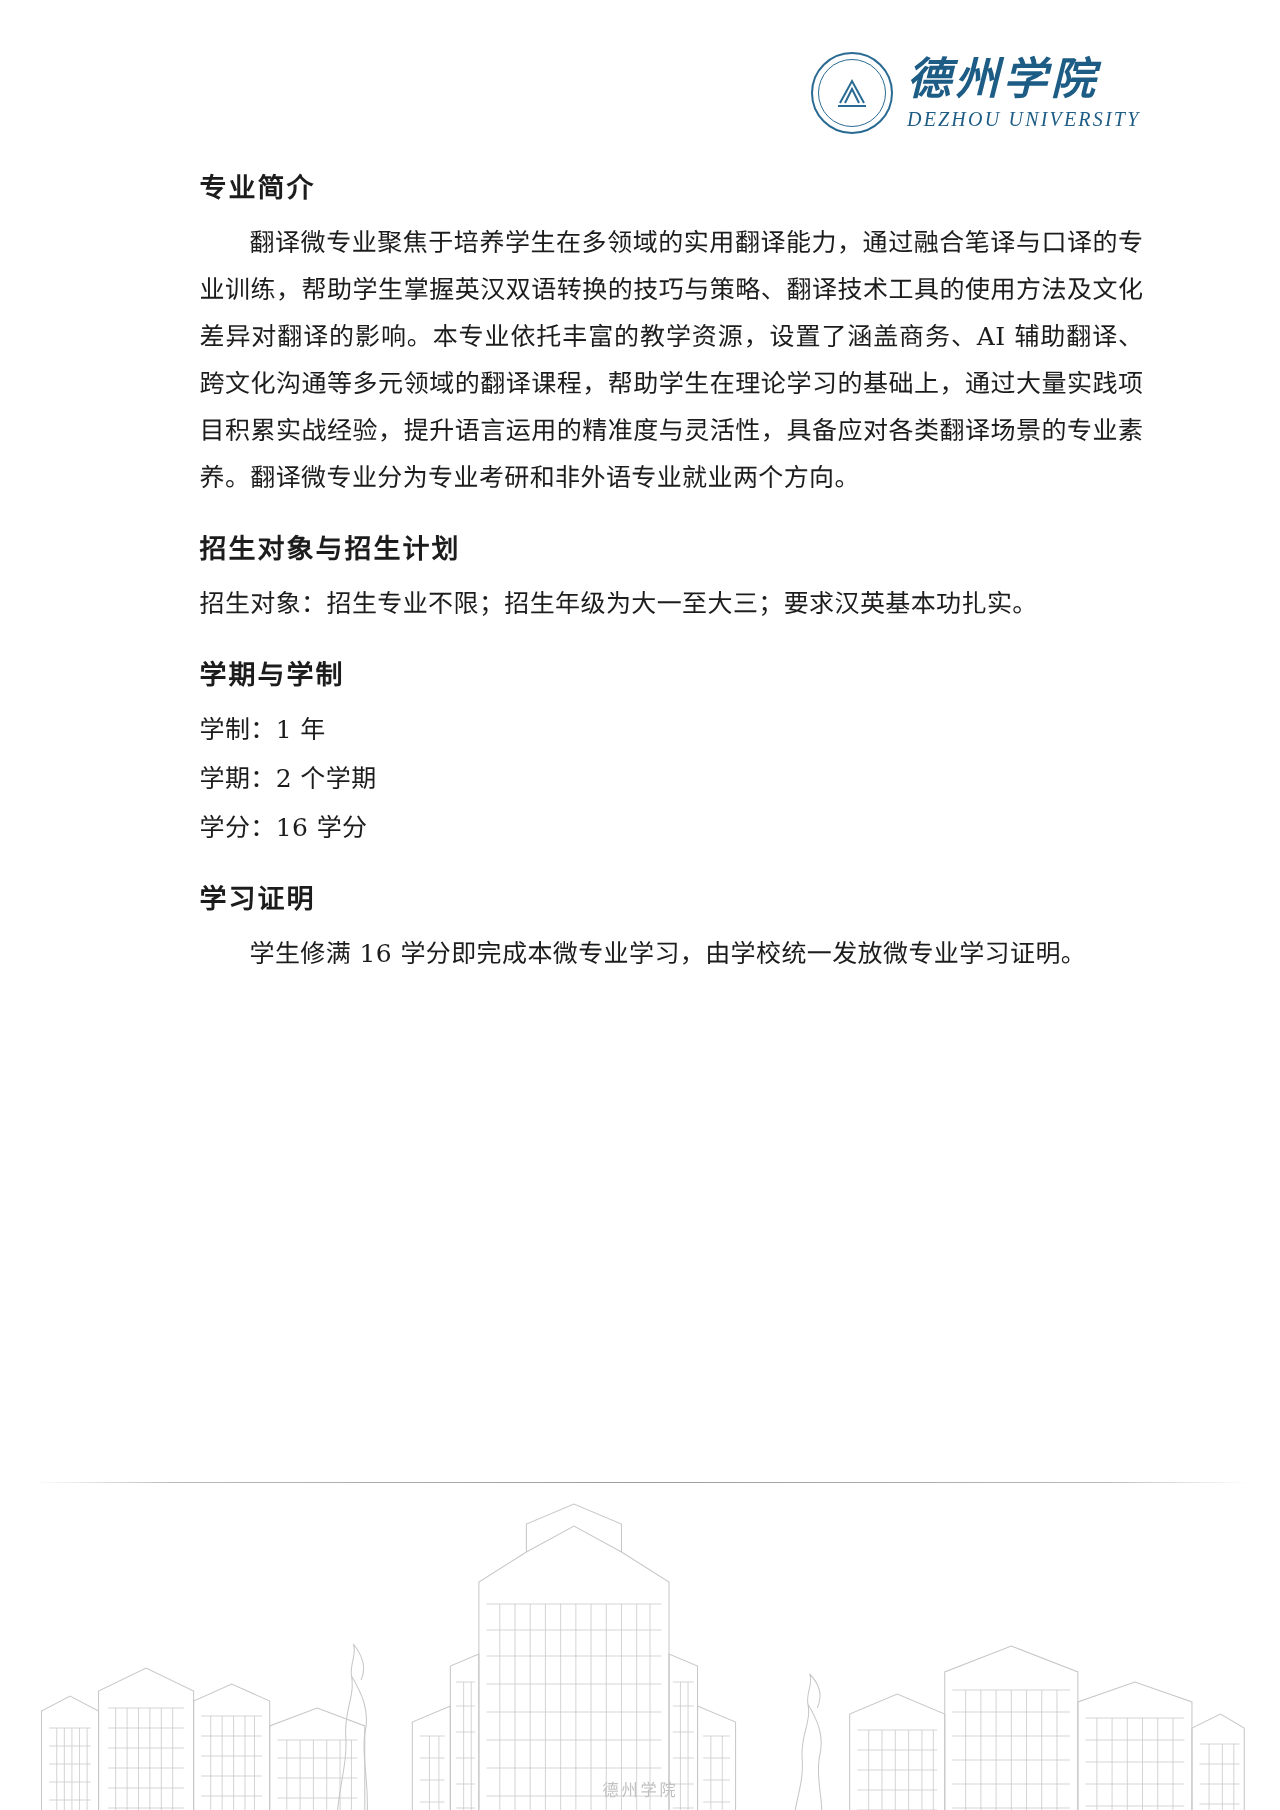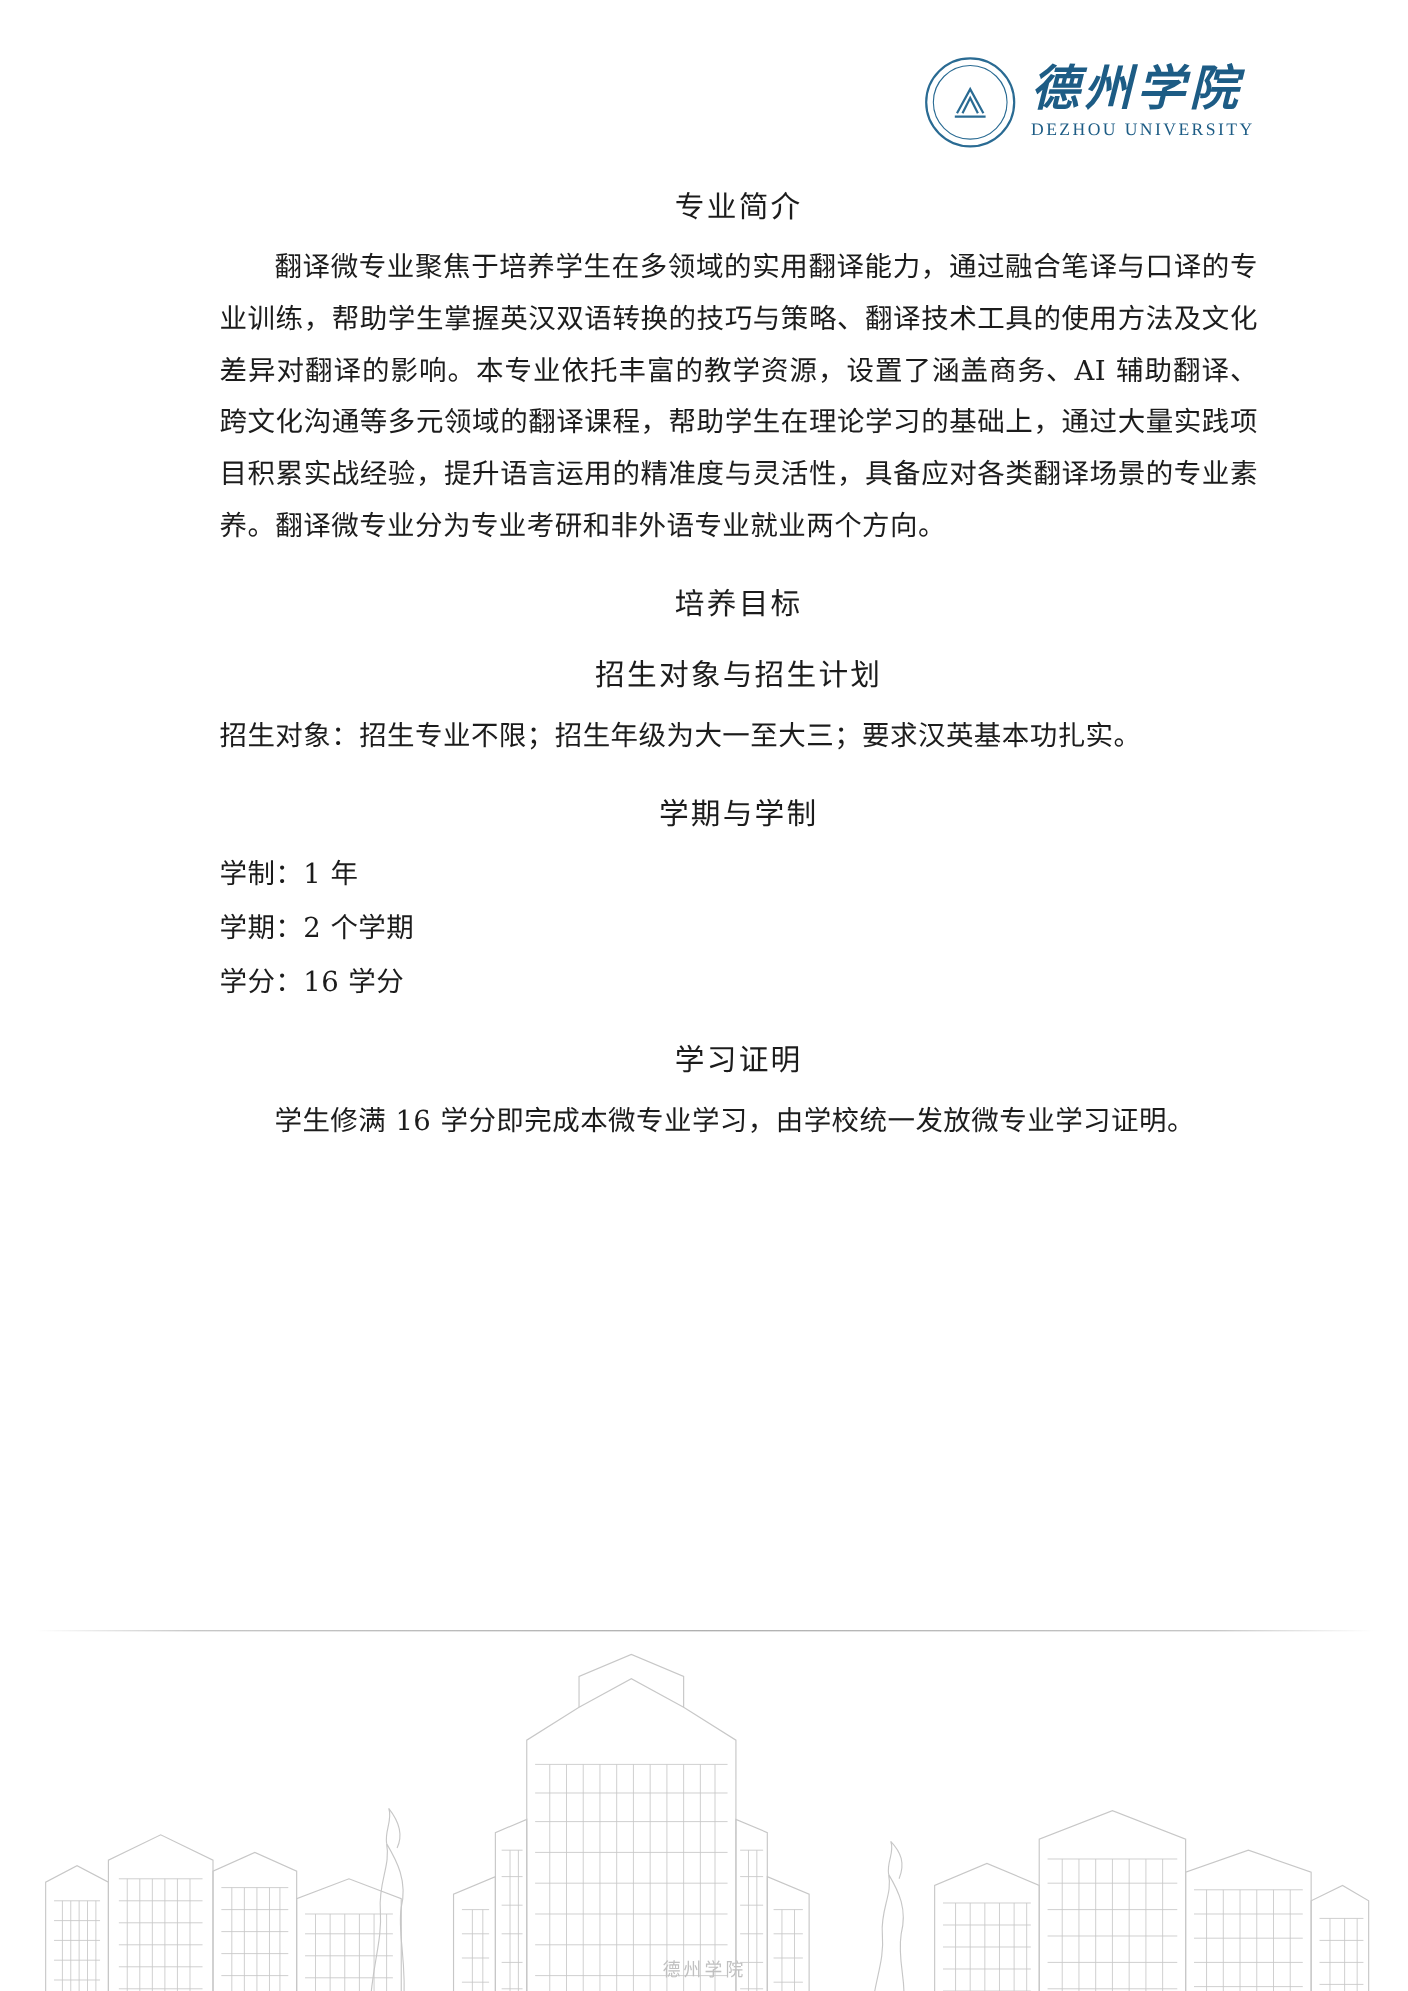--- a/index.html
+++ b/index.html
@@ -55,37 +55,38 @@
   .logo-cn {
     font-family: "DejaVu Serif", "Liberation Serif", serif;
     font-size: 44px;
     font-weight: 700;
     color: #1d5c85;
     letter-spacing: 4px;
     font-style: italic;
   }
   .logo-en {
     font-family: "Liberation Serif", serif;
-    font-size: 16px;
+    font-size: 20px;
     letter-spacing: 2.2px;
     color: #1d5c85;
     margin-top: 8px;
+    font-style: italic;
   }
 
   
   .content {
     position: absolute;
     top: 150px;
     left: 168px;
     width: 944px;
   }
   h2.section-title {
     font-size: 27px;
-    font-weight: 400;
-    text-align: center;
+    font-weight: 700;
+    text-align: left;
     margin: 26px 0 14px 0;
     letter-spacing: 2px;
     font-family: "DejaVu Serif", "Liberation Serif", serif;
   }
   h2.section-title:first-child { margin-top: 0; }
 
   p.para {
     font-size: 25px;
     line-height: 1.88;
     margin: 0 0 6px 0;
@@ -136,21 +137,20 @@
       <div class="logo-cn">德州学院</div>
       <div class="logo-en">DEZHOU UNIVERSITY</div>
     </div>
   </div>
 
   <div class="content">
 
     <h2 class="section-title">专业简介</h2>
     <p class="para indent">翻译微专业聚焦于培养学生在多领域的实用翻译能力，通过融合笔译与口译的专业训练，帮助学生掌握英汉双语转换的技巧与策略、翻译技术工具的使用方法及文化差异对翻译的影响。本专业依托丰富的教学资源，设置了涵盖商务、AI 辅助翻译、跨文化沟通等多元领域的翻译课程，帮助学生在理论学习的基础上，通过大量实践项目积累实战经验，提升语言运用的精准度与灵活性，具备应对各类翻译场景的专业素养。翻译微专业分为专业考研和非外语专业就业两个方向。</p>
 
-    <h2 class="section-title">培养目标</h2>
 
     <h2 class="section-title">招生对象与招生计划</h2>
     <p class="para">招生对象：招生专业不限；招生年级为大一至大三；要求汉英基本功扎实。</p>
 
     <h2 class="section-title">学期与学制</h2>
     <p class="para tight">学制：1 年</p>
     <p class="para tight">学期：2 个学期</p>
     <p class="para tight">学分：16 学分</p>
 
     <h2 class="section-title">学习证明</h2>

